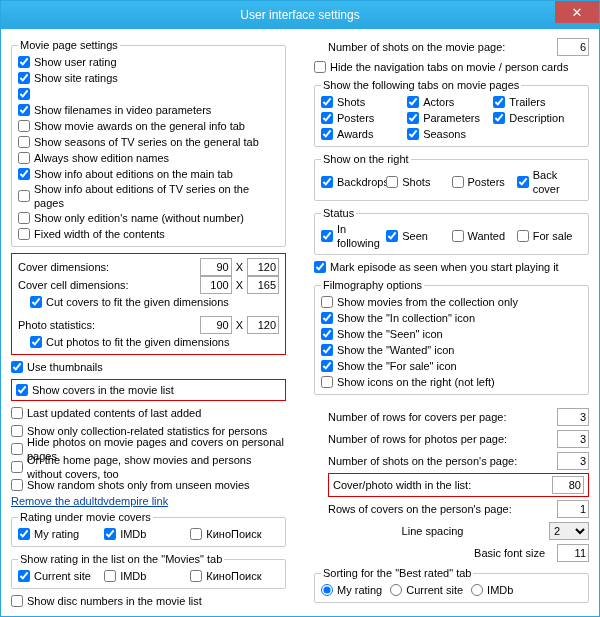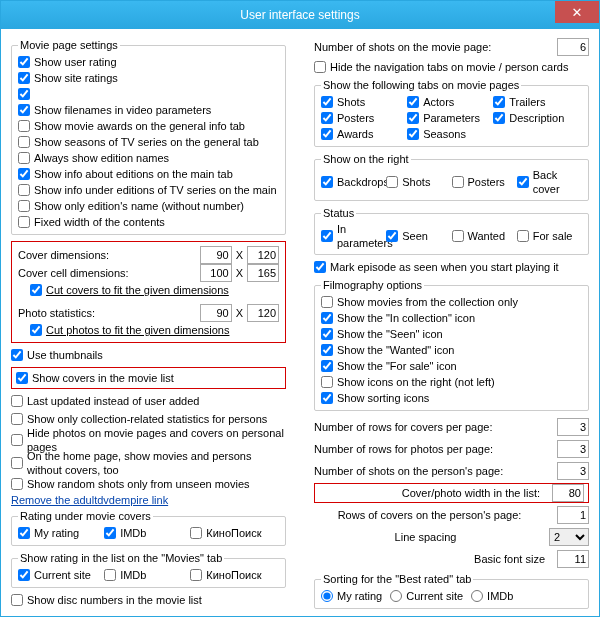--- a/index.html
+++ b/index.html
@@ -5,31 +5,31 @@
 * { box-sizing: border-box; margin: 0; padding: 0; }
 body { font-family: "Segoe UI", Tahoma, sans-serif; font-size: 11px; background: #fff; color: #000; width: 600px; height: 617px; overflow: hidden; border: 1px solid #2aa7e0; }
 .titlebar { background: linear-gradient(#3ab8f0,#2aa7e0); height: 28px; display: flex; align-items: center; justify-content: center; position: relative; color: #fff; font-size: 12px; }
 .titlebar .close { position: absolute; right: 0; top: 0; width: 44px; height: 22px; background: #c75050; color: #fff; display: flex; align-items: center; justify-content: center; cursor: pointer; font-size: 13px; }
 .content { padding: 8px 10px; display: flex; gap: 28px; height: calc(100% - 28px); }
 .col { flex: 1; display: flex; flex-direction: column; gap: 2px; }
 label.cb { display: flex; align-items: center; gap: 4px; min-height: 16px; line-height: 14px; }
 input[type="checkbox"], input[type="radio"] { width: 12px; height: 12px; margin: 0; }
 fieldset { border: 1px solid #ccc; padding: 3px 6px 4px; margin: 2px 0; border-radius: 2px; }
 fieldset > legend { font-size: 11px; padding: 0 2px; }
-.indent { margin-left: 12px; text-decoration: underline; }
+.indent { margin-left: 12px; }
 .redbox { border: 1.5px solid #d40000; padding: 4px 6px; margin: 2px 0; }
 .row { display: flex; align-items: center; gap: 4px; min-height: 18px; }
 .row .lbl { flex: 1; }
 input.num { width: 32px; height: 18px; border: 1px solid #aaa; font-size: 11px; text-align: right; padding: 0 2px; }
 select.num { width: 40px; height: 18px; border: 1px solid #aaa; font-size: 11px; }
 a.link { color: #0645ad; text-decoration: underline; cursor: pointer; }
 .checkgrid { display: flex; flex-wrap: wrap; }
 .checkgrid label.cb { width: 33%; }
 .checkgrid2 label.cb { width: 25%; }
-.rightrow { display: flex; align-items: center; gap: 6px; min-height: 20px; }
+.rightrow { display: flex; align-items: center; gap: 6px; min-height: 20px; margin-left: 14px; }
 .rightrow .lbl { flex: 1; }
 .rightred { border: 1.5px solid #d40000; padding: 2px 4px; }
 .radiorow { display: flex; gap: 8px; align-items: center; }
 </style>
 </head>
 <body>
 
 <div class="titlebar">
   <span>User interface settings</span>
   <div class="close">
@@ -68,21 +68,21 @@
       <label class="cb">
           <input type="checkbox" style="">
           <span>Always show edition names</span>
         </label>
       <label class="cb">
           <input type="checkbox" checked="" style="">
           <span>Show info about editions on the main tab</span>
         </label>
       <label class="cb">
           <input type="checkbox" style="">
-          <span>Show info under editions of TV series on the main</span>
+          <span>Show info about editions of TV series on the pages</span>
         </label>
       <label class="cb">
           <input type="checkbox" style="">
           <span>Show only edition's name (without number)</span>
         </label>
       <label class="cb">
           <input type="checkbox" style="">
           <span>Fixed width of the contents</span>
         </label>
     </fieldset>
@@ -121,21 +121,21 @@
         <span>Use thumbnails</span>
       </label>
     <div class="redbox" style="padding:2px 4px">
       <label class="cb">
           <input type="checkbox" checked="" style="">
           <span>Show covers in the movie list</span>
         </label>
     </div>
     <label class="cb">
         <input type="checkbox" style="">
-        <span>Last updated instead of user added</span>
+        <span>Last updated contents of last added</span>
       </label>
     <label class="cb">
         <input type="checkbox" style="">
         <span>Show only collection-related statistics for persons</span>
       </label>
     <label class="cb">
         <input type="checkbox" style="">
         <span>Hide photos on movie pages and covers on personal pages</span>
       </label>
     <label class="cb">
@@ -257,21 +257,21 @@
             <span>Back cover</span>
           </label>
       </div>
     </fieldset>
 
     <fieldset>
       <legend>Status</legend>
       <div class="checkgrid checkgrid2">
         <label class="cb">
             <input type="checkbox" checked="" style="">
-            <span>In parameters</span>
+            <span>In following</span>
           </label>
         <label class="cb">
             <input type="checkbox" checked="" style="">
             <span>Seen</span>
           </label>
         <label class="cb">
             <input type="checkbox" style="">
             <span>Wanted</span>
           </label>
         <label class="cb">
@@ -305,45 +305,41 @@
           <span>Show the "Wanted" icon</span>
         </label>
       <label class="cb">
           <input type="checkbox" checked="" style="">
           <span>Show the "For sale" icon</span>
         </label>
       <label class="cb">
           <input type="checkbox" style="">
           <span>Show icons on the right (not left)</span>
         </label>
-      <label class="cb">
-          <input type="checkbox" checked="" style="">
-          <span>Show sorting icons</span>
-        </label>
     </fieldset>
 
     <div style="height:6px"></div>
     <div class="rightrow">
         <span class="lbl">Number of rows for covers per page:</span>
         <input class="num" value="3" style="">
       </div>
     <div class="rightrow">
         <span class="lbl">Number of rows for photos per page:</span>
         <input class="num" value="3" style="">
       </div>
     <div class="rightrow">
         <span class="lbl">Number of shots on the person's page:</span>
         <input class="num" value="3" style="">
       </div>
     <div class="rightrow rightred">
-      <span class="lbl" style="text-align:right;padding-right:6px">Cover/photo width in the list:</span>
+      <span class="lbl" style="text-align:left;padding-right:6px">Cover/photo width in the list:</span>
       <input class="num" value="80" style="">
     </div>
     <div class="rightrow">
-        <span class="lbl" style="text-align:center;padding-right:6px">Rows of covers on the person's page:</span>
+        <span class="lbl" style="text-align:left;padding-right:6px">Rows of covers on the person's page:</span>
         <input class="num" value="1" style="">
       </div>
     <div class="rightrow">
         <span class="lbl" style="text-align:center;padding-right:6px">Line spacing</span>
         <select class="num"><option>2</option></select>
       </div>
     <div class="rightrow">
         <span class="lbl" style="text-align:right;padding-right:6px">Basic font size</span>
         <input class="num" value="11" style="">
       </div>

